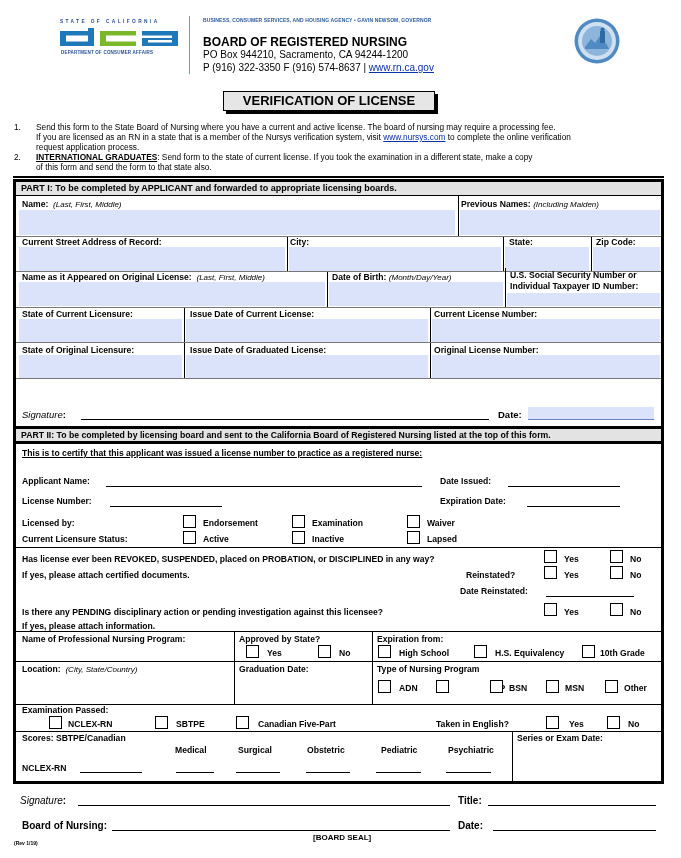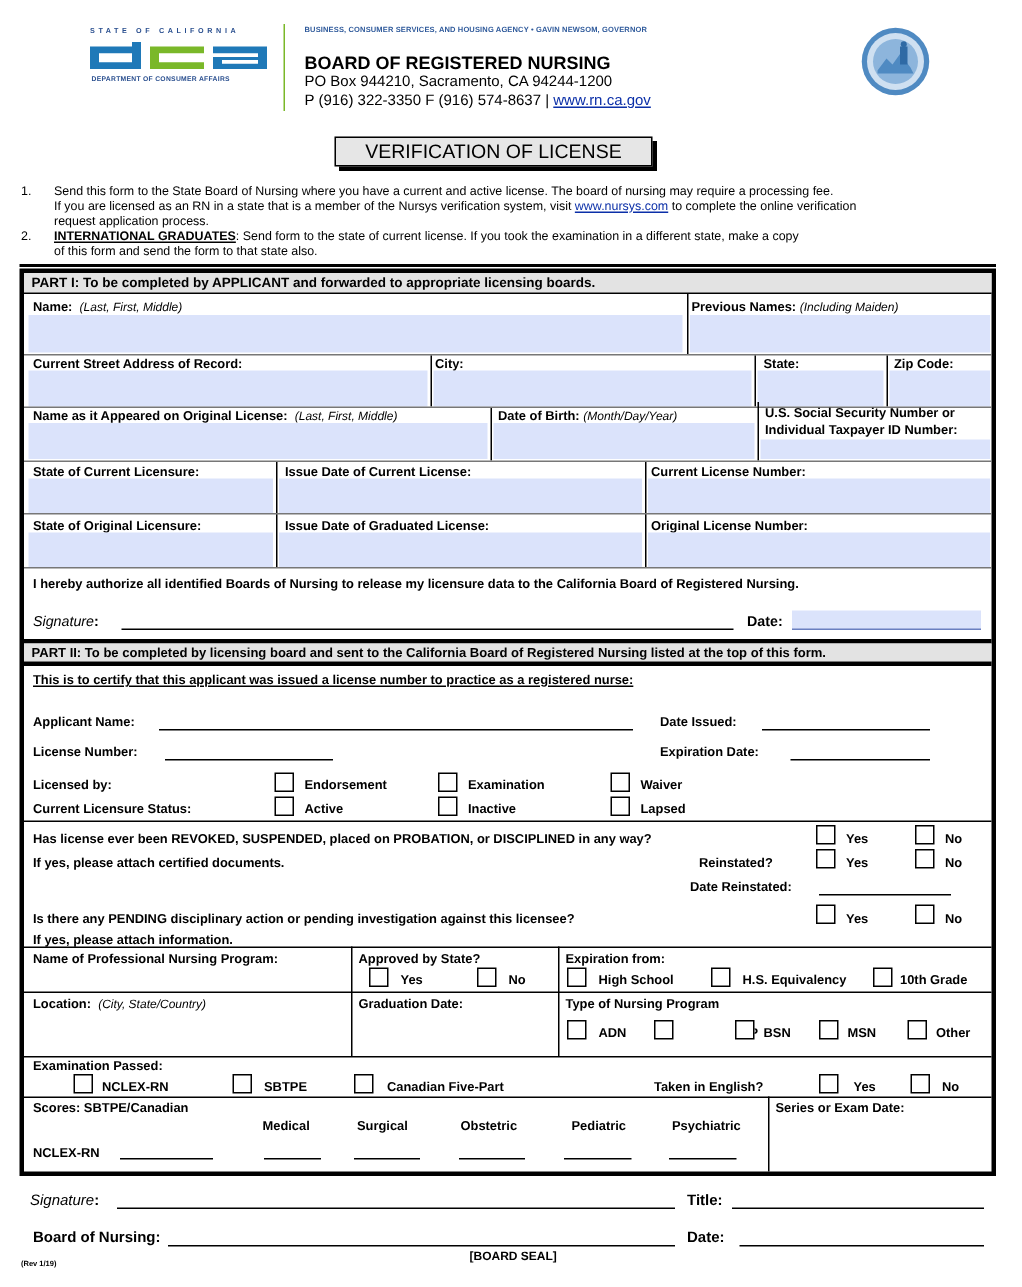--- a/index.html
+++ b/index.html
@@ -69,21 +69,21 @@
       <circle cx="24" cy="24" r="22.5" fill="#4f8ac2"></circle>
       <circle cx="24" cy="24" r="19" fill="#cfe0f1"></circle>
       <circle cx="24" cy="24" r="15" fill="#8db5dc"></circle>
       <path d="M12 30 L18 22 L22 26 L27 19 L34 28 L36 32 L12 32 Z" fill="#4f8ac2"></path>
       <rect x="27" y="14" width="5" height="12" fill="#2f6aa5"></rect>
       <circle cx="29.5" cy="12.5" r="2" fill="#2f6aa5"></circle>
     </svg>
   </div>
 </div>
 
-<div class="abs title-box" style="left:223px;top:91px;width:212px;height:20px;">VERIFICATION OF LICENSE</div>
+<div class="abs title-box" style="left:223px;top:91px;width:212px;height:20px;font-weight:bold;">VERIFICATION OF LICENSE</div>
 
 <div class="abs instr" style="left:14px;top:122px;width:660px;">
   <div style="position:relative;">
     <span style="position:absolute;left:0;top:0;">1.</span>
     <div style="margin-left:22px;">
       <div>Send this form to the State Board of Nursing where you have a current and active license.  The board of nursing may require a processing fee.</div>
       <div>
         <span>If you are licensed as an RN in a state that is a member of the Nursys verification system, visit </span><a class="link">www.nursys.com</a><span> to complete the online verification</span>
       </div>
       <div>request application process.</div>
@@ -148,21 +148,20 @@
   <div class="hl" style="left:0;top:160px;width:645px;background:#777;"></div>
 
   <div class="lbl" style="left:6px;top:163px;">State of Original Licensure:</div>
   <div class="abs fill" style="left:3px;top:173px;width:163px;height:23px;"></div>
   <div class="lbl" style="left:174px;top:163px;">Issue Date of Graduated License:</div>
   <div class="abs fill" style="left:170px;top:173px;width:242px;height:23px;"></div>
   <div class="lbl" style="left:418px;top:163px;">Original License Number:</div>
   <div class="abs fill" style="left:416px;top:173px;width:228px;height:23px;"></div>
   <div class="hl" style="left:0;top:196px;width:645px;background:#777;"></div>
 
-  <div class="txt" style="left:6px;top:202px;">I hereby authorize all identified Boards of Nursing to release my licensure data to the California Board of Registered Nursing.</div>
   <div class="txt" style="left:6px;top:227px;font-size:9.5px;"><span class="i" style="font-size:9.5px;">Signature</span><span>:</span></div>
   <div class="uline" style="left:65px;top:237px;width:408px;"></div>
   <div class="txt" style="left:482px;top:227px;font-size:9.5px;">Date:</div>
   <div class="abs fill" style="left:512px;top:225px;width:126px;height:13px;border-bottom:1px solid #6a7fc0;"></div>
 
   <div class="hl" style="left:0;top:244px;width:645px;height:3px;"></div>
   <div class="part-hdr" style="top:247px;height:12px;font-size:8.7px;line-height:12px;">PART II:  To be completed by licensing board and sent to the California Board of Registered Nursing listed at the top of this form.</div>
   <div class="hl" style="left:0;top:259px;width:645px;height:3px;"></div>
 
   <div class="txt" style="left:6px;top:266px;text-decoration:underline;">This is to certify that this applicant was issued a license number to practice as a registered nurse:</div>

